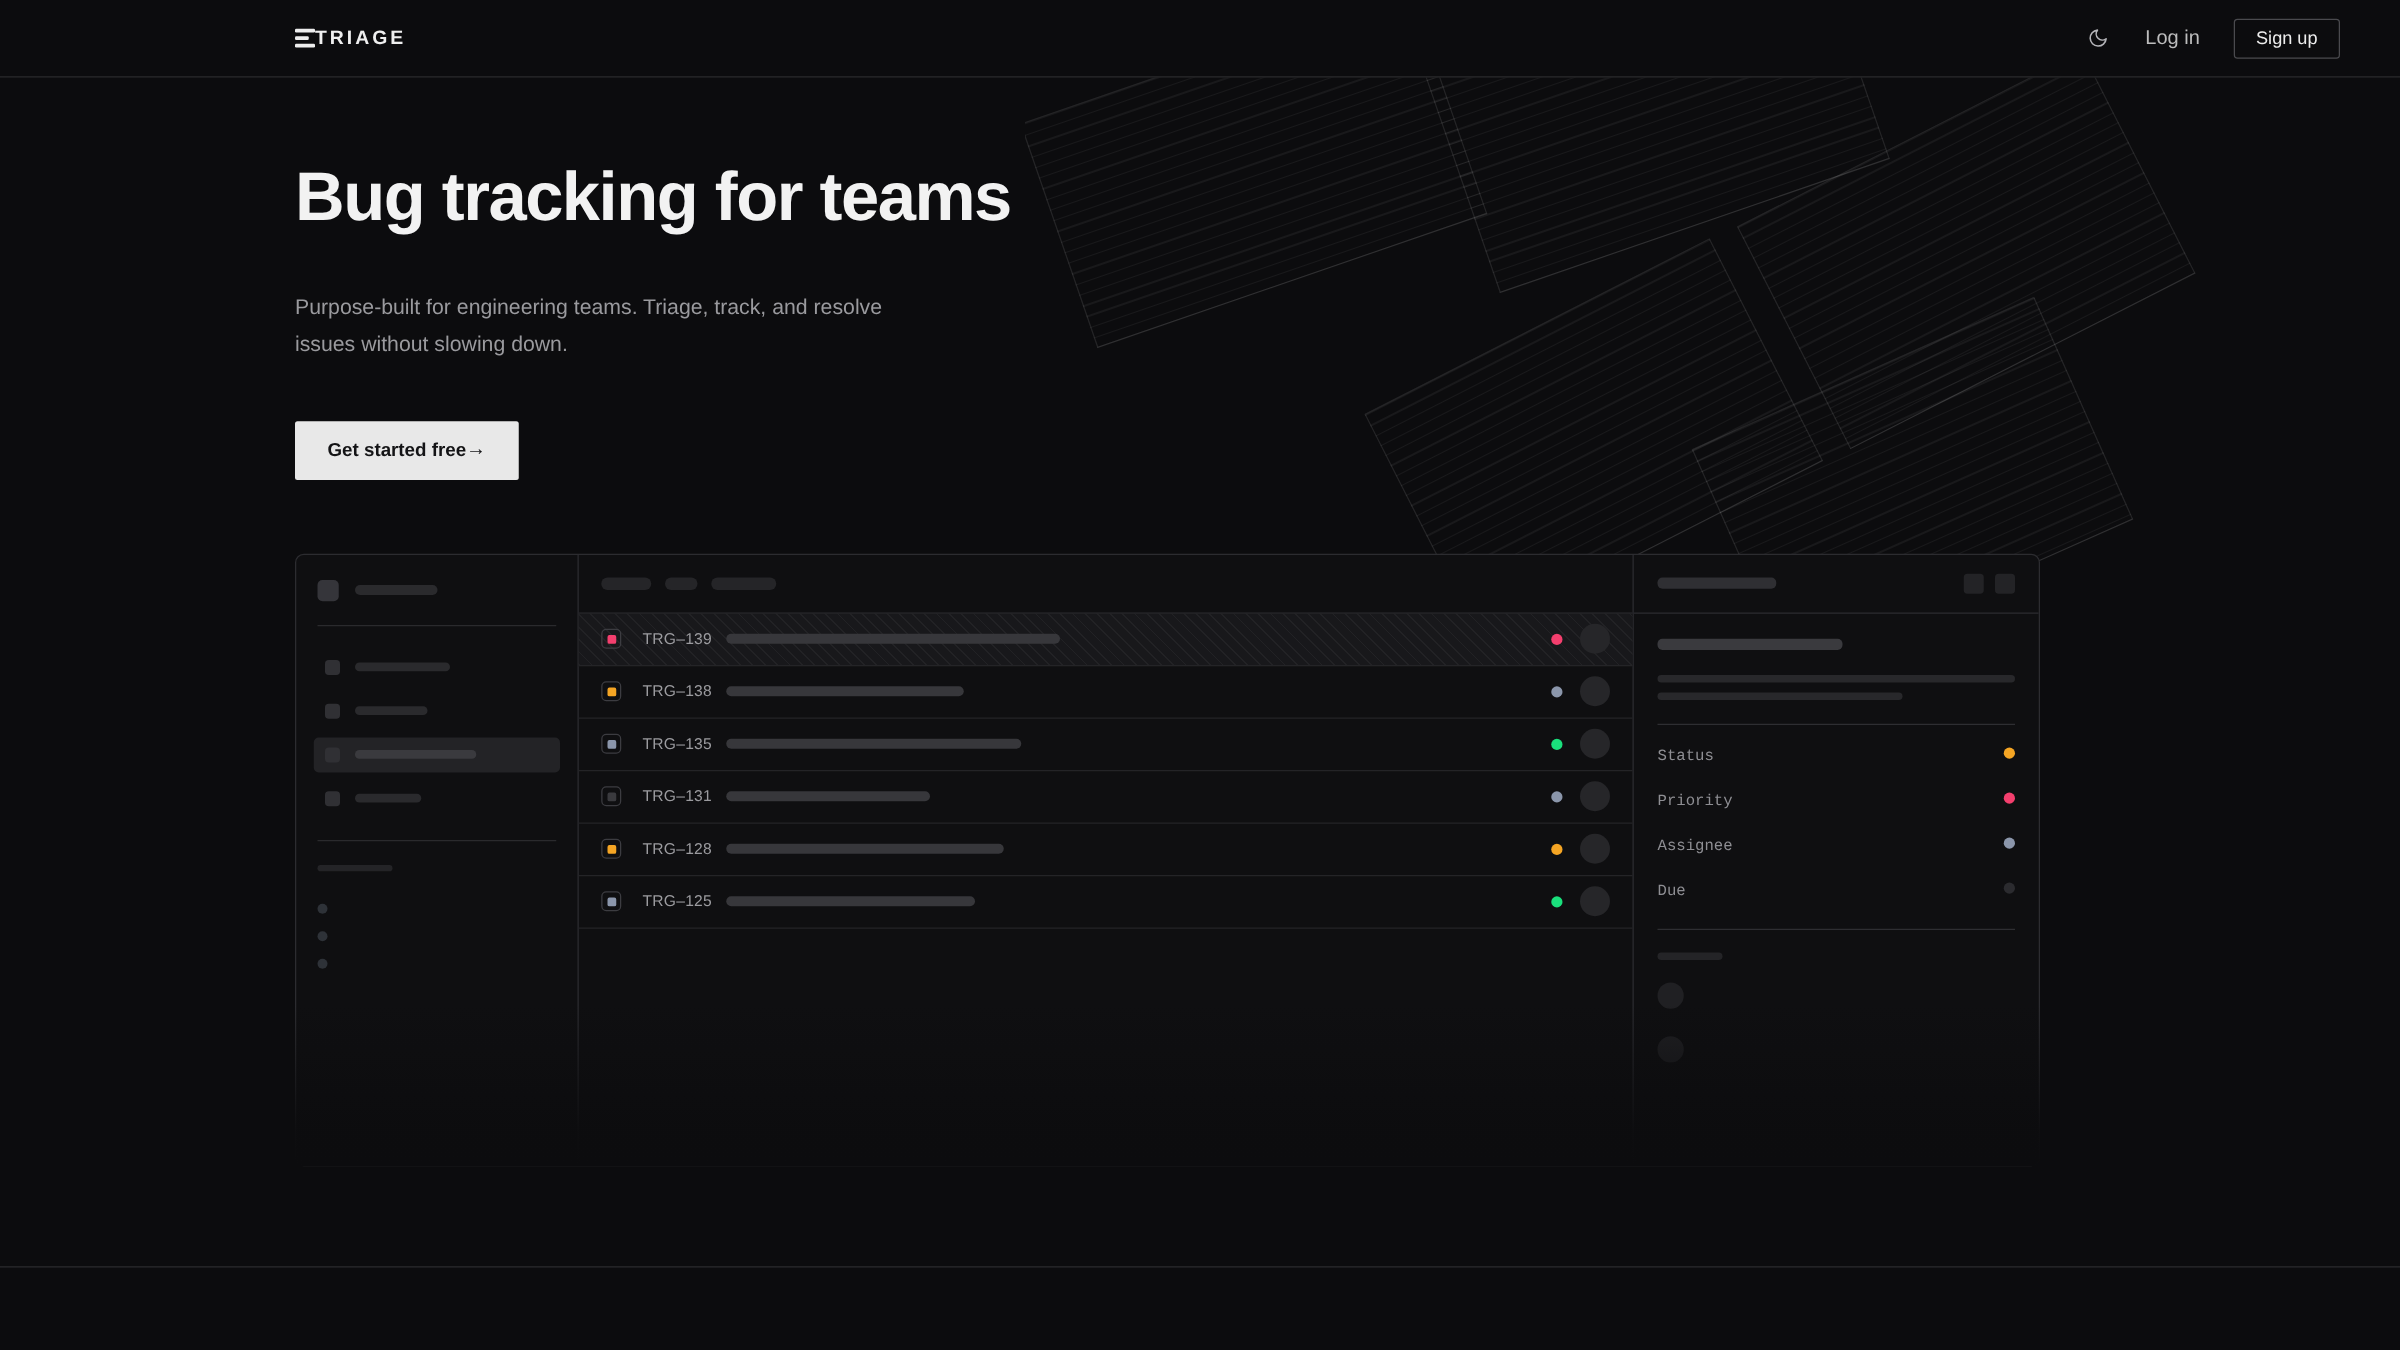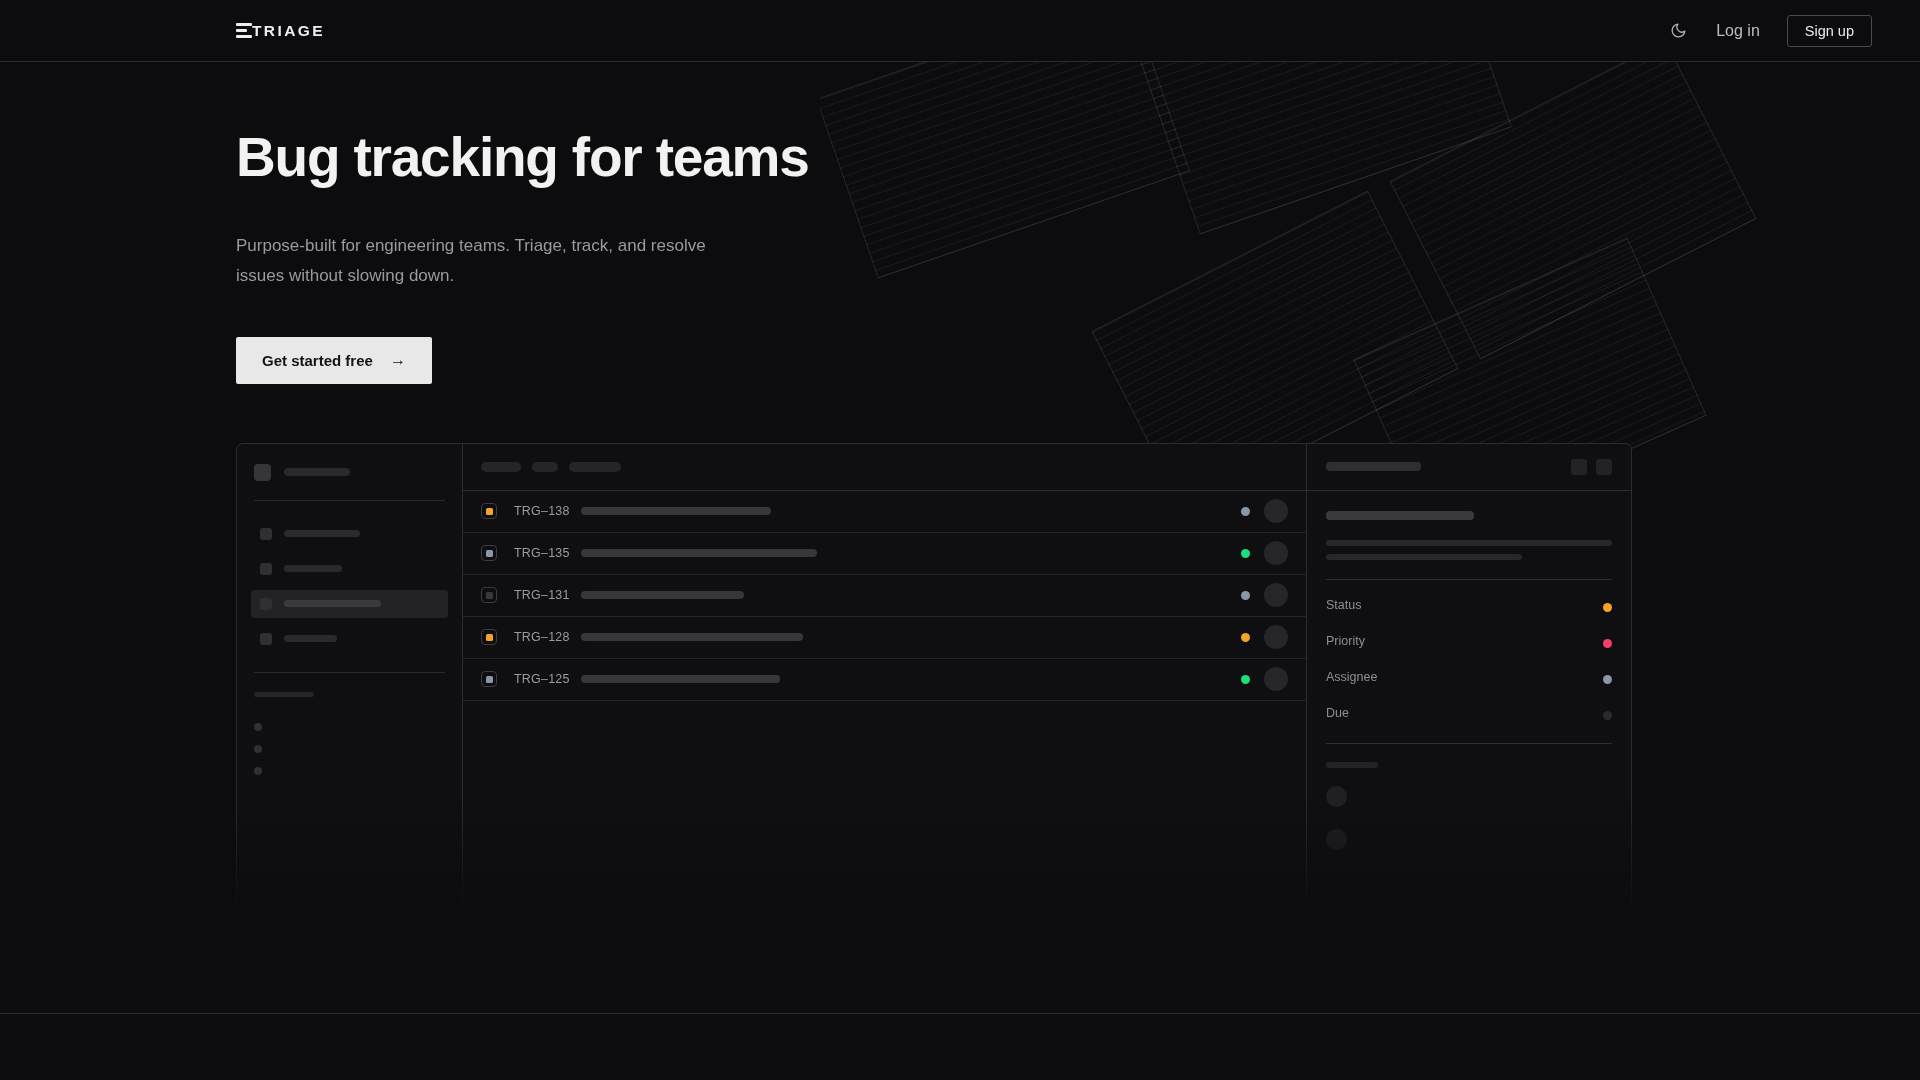--- a/index.html
+++ b/index.html
@@ -60,21 +60,21 @@
   
   .hero{position:relative;z-index:3;padding:63px 0 0 236px;}
   .hero h1{
     font-size:55px;line-height:1.17;font-weight:700;
     letter-spacing:-1.2px;color:#f2f2f2;max-width:760px;
   }
   .hero p{
     margin-top:42px;font-size:17px;line-height:1.72;color:#9a9a9e;max-width:480px;
   }
   .cta{
-    margin-top:47px;display:inline-flex;align-items:center;gap:17px;
+    margin-top:47px;display:inline-flex;align-items:center;
     background:#e8e8e8;color:#141416;
     font-size:15px;font-weight:700;
     padding:15px 26px;border:none;border-radius:2px;cursor:pointer;
     font-family:inherit;
   }
   .cta .arr{font-size:16px;line-height:1;}
 
   
   .mock-wrap{position:relative;z-index:3;margin:59px 0 0 236px;width:1396px;height:490px;}
   .mock{
@@ -134,21 +134,21 @@
   
   .detail{width:324px;flex:0 0 324px;display:flex;flex-direction:column;}
   .detail-head{height:47px;flex:0 0 47px;display:flex;align-items:center;justify-content:space-between;padding:0 19px;border-bottom:1px solid #2c2c30;}
   .detail-head .sk-title{height:9px;width:95px;border-radius:4px;background:#2f2f33;}
   .detail-head .acts{display:flex;gap:9px;}
   .sq-btn{width:16px;height:16px;border-radius:3px;background:#232326;cursor:pointer;}
   .detail-body{padding:20px 19px 0 19px;}
   .d-title{height:9px;width:148px;border-radius:4px;background:#3a3a3e;margin-bottom:20px;}
   .d-line{height:6px;border-radius:3px;background:#28282b;margin-bottom:8px;}
   .d-div{height:1px;background:#2e2e32;margin:19px 0 7px 0;}
-  .prop{display:flex;align-items:flex-end;justify-content:space-between;padding:11px 0;}
+  .prop{display:flex;align-items:flex-start;justify-content:space-between;padding:11px 0;font-family:Liberation Mono, monospace;}
   .prop-label{font-size:12.5px;color:#8e8e93;}
   .prop-dot{width:9px;height:9px;border-radius:50%;}
   .d-div2{height:1px;background:#2e2e32;margin:12px 0 18px 0;}
   .d-sec{height:6px;width:52px;border-radius:3px;background:#242427;margin-bottom:18px;}
   .cmt{width:21px;height:21px;border-radius:50%;background:#202023;margin-bottom:22px;}
 
   .bottom-rule{position:absolute;left:0;right:0;top:1013px;height:1px;background:#2b2b2e;z-index:6;}
 </style>
 </head>
 <body>
@@ -236,20 +236,31 @@
           </div>
       </div>
 
       <div class="list">
         <div class="list-toolbar" id="list-toolbar">
             <span class="pill" style="width: 40px;"></span>
             <span class="pill" style="width: 26px;"></span>
             <span class="pill" style="width: 52px;"></span>
           </div>
         <div id="rows">
+            <div class="row hatched">
+              <span class="prio">
+                <i style="background:#f43f6e"></i>
+              </span>
+              <span class="row-key">TRG–139</span>
+              <span class="row-title" style="width:267px"></span>
+              <span class="row-right">
+                <span class="status-dot" style="background:#f43f6e"></span>
+                <span class="avatar"></span>
+              </span>
+            </div>
             <div class="row">
               <span class="prio">
                 <i style="background:#f5a524"></i>
               </span>
               <span class="row-key">TRG–138</span>
               <span class="row-title" style="width:190px"></span>
               <span class="row-right">
                 <span class="status-dot" style="background:#8b96ab"></span>
                 <span class="avatar"></span>
               </span>

